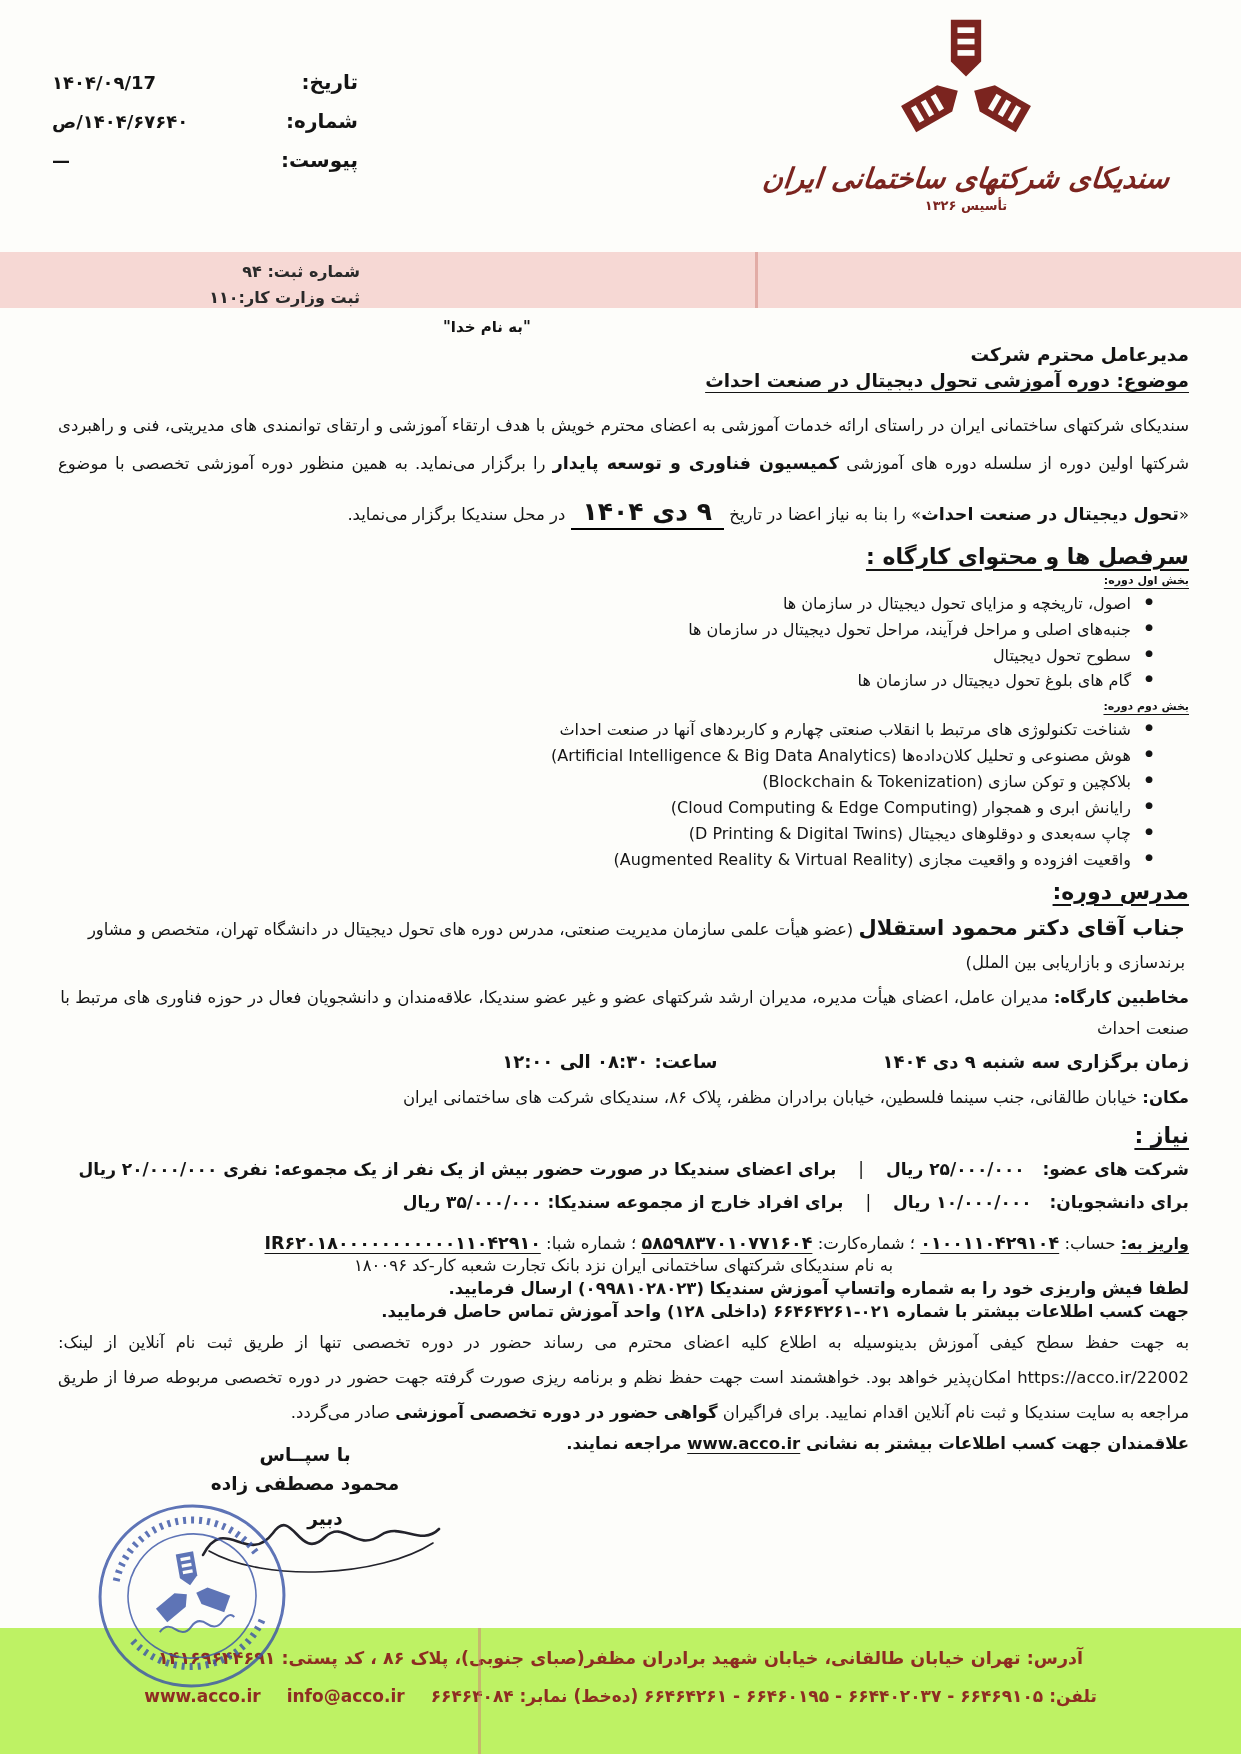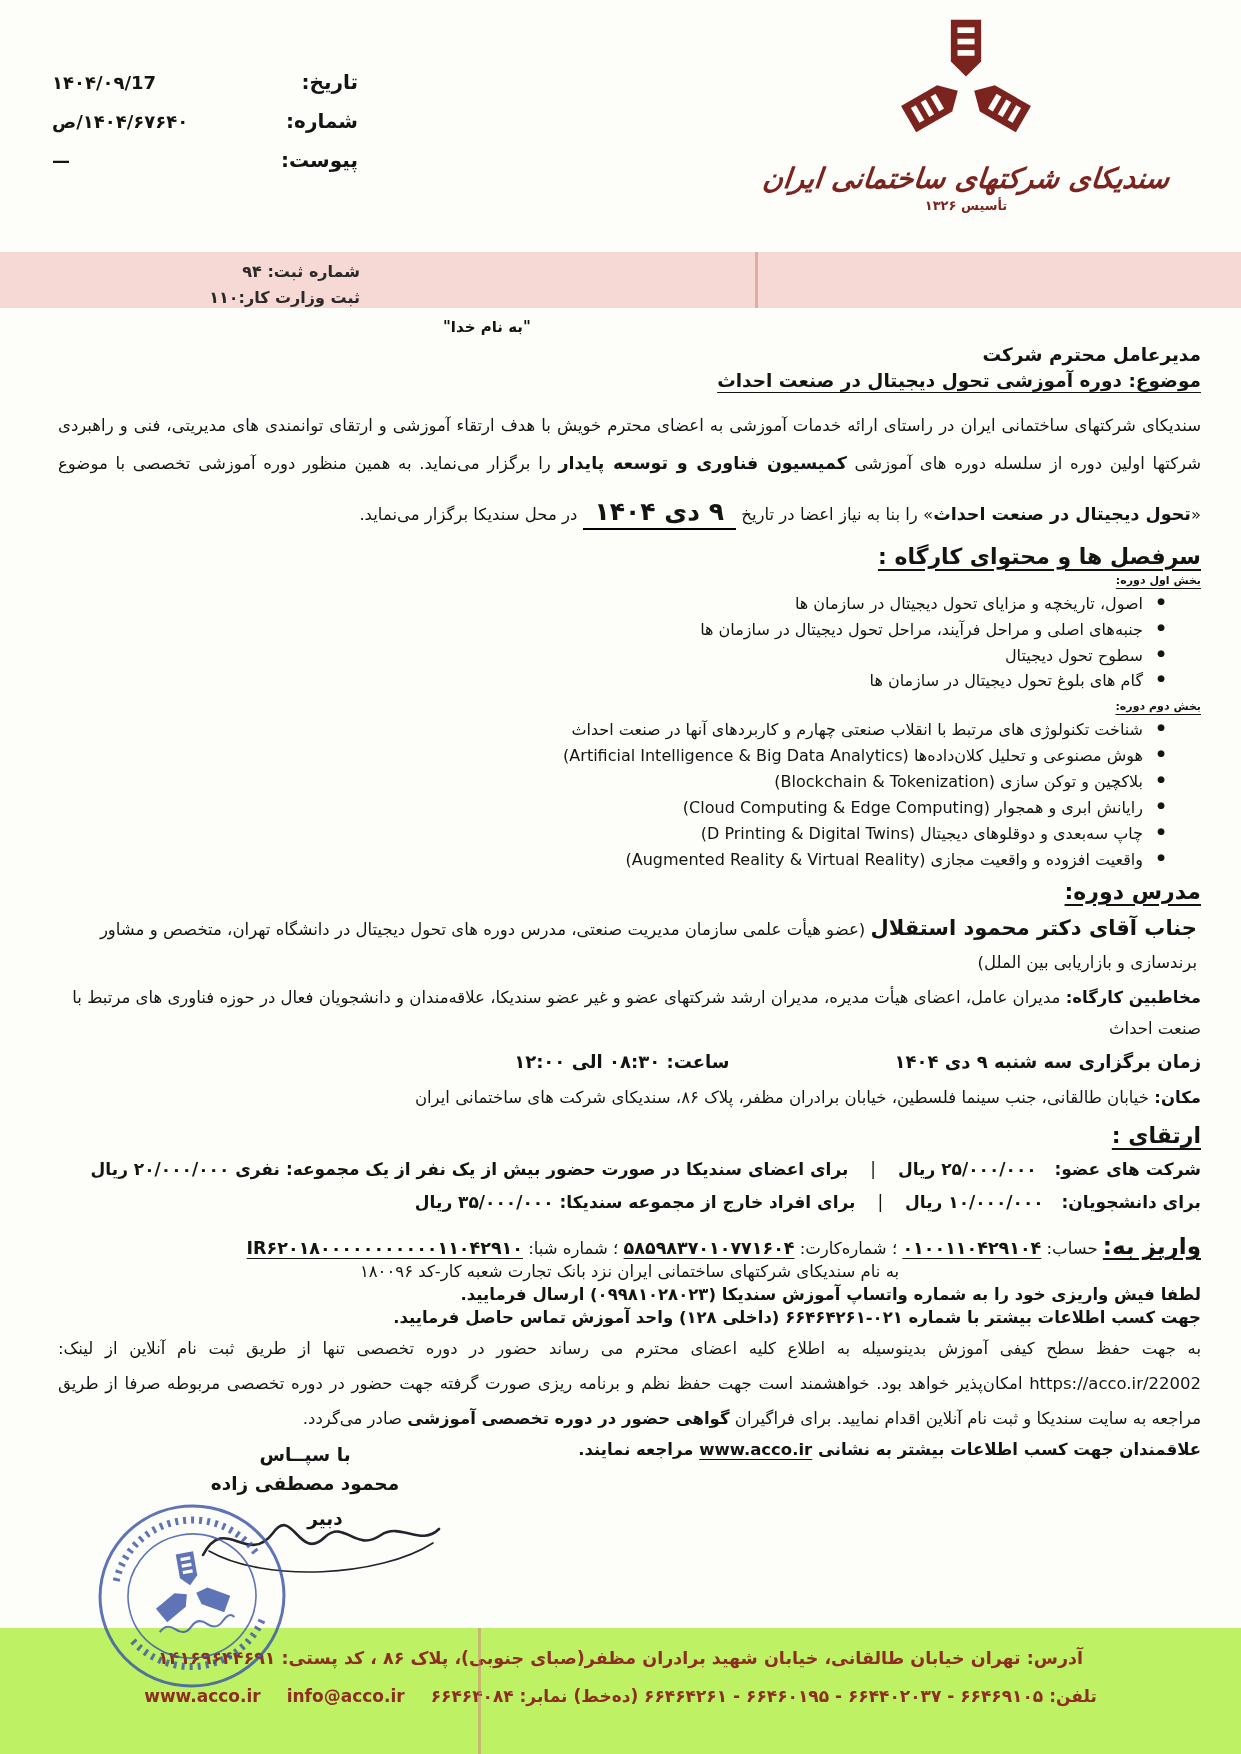--- a/index.html
+++ b/index.html
@@ -19,41 +19,41 @@
   .logo { display:block; margin:0 auto; }
   .org-name { direction:rtl; font-size:28px; font-weight:bold; font-style:italic; transform:skewX(-6deg); margin-top:4px; }
   .org-est  { font-size:13px; font-weight:bold; margin-top:3px; }
   
   .reg-band { position:absolute; top:252px; left:0; width:100%; height:56px; background:#f6d8d4; }
   .reg-text { position:absolute; left:175px; top:7px; width:185px; direction:rtl; text-align:right;
               font-weight:bold; font-size:16px; line-height:1.6; color:#2a2a2a; }
   .crease { position:absolute; top:0; width:3px; height:100%; background:rgba(205,128,120,.5); }
   .bismillah { position:absolute; top:318px; left:443px; font-size:15px; font-weight:bold; }
   
-  .body { position:absolute; top:344px; right:40px; left:58px; direction:rtl; font-size:16.5px; }
+  .body { position:absolute; top:344px; right:52px; left:58px; direction:rtl; font-size:16.5px; }
   .recipient { font-weight:bold; font-size:18.5px; }
   .subject   { font-weight:bold; font-size:18.5px; text-decoration:underline; text-underline-offset:5px; margin-top:5px; }
   .intro { text-align:justify; line-height:2.25; margin:16px 0 4px; }
   .b-inline { font-weight:bold; font-size:17.5px; }
   .date-big { font-weight:bold; font-size:25px; border-bottom:2.5px solid #000; padding:0 12px 2px; white-space:nowrap; }
   .sec-heading { font-weight:bold; font-size:22px; text-decoration:underline; text-underline-offset:5px; margin:1px 0 5px; }
   .sub-heading { font-weight:bold; font-size:11px; text-decoration:underline; text-underline-offset:4px; margin:5px 0 4px; }
   ul.topics { margin:0 34px 6px 0; padding:0; list-style:none; }
   ul.topics li { position:relative; padding-right:24px; line-height:1.62; font-size:16px; }
   ul.topics li::before { content:"●"; position:absolute; right:2px; top:3px; font-size:9px; }
   .instructor-line { line-height:1.85; margin:3px 4px; }
   .instructor-name { font-weight:bold; font-size:21px; }
   .audience-line { line-height:1.85; margin:5px 0; }
   .lbl-b { font-weight:bold; }
   .schedule-row { display:flex; gap:165px; font-weight:bold; font-size:18px; margin:7px 0 3px; white-space:nowrap; }
   .venue-line { margin:16px 0; }
   .fee-row { font-weight:bold; font-size:17px; line-height:1.95; white-space:nowrap; }
   .fee-sep { margin:0 16px; font-weight:normal; }
   .payment-line { margin:14px 0 3px; font-size:16.5px; }
-  .payment-label { font-weight:bold; text-decoration:underline; text-underline-offset:4px; font-size:23px;margin-top:16px; }
+  .payment-label { font-weight:bold; text-decoration:underline; text-underline-offset:4px; font-size:16px;margin-top:16px; }
   .num-bold { font-weight:bold; text-decoration:underline; text-underline-offset:4px; font-size:17.5px; }
   .ltr { direction:ltr; unicode-bidi:isolate; display:inline-block; }
   .beneficiary { text-align:center; margin:2px 0; }
   .bold-line { font-weight:bold; margin:4px 0; }
   .note { text-align:justify; line-height:2.1; margin:5px 0 3px; }
   .emph { font-weight:bold; }
   .web-link { font-weight:bold; text-decoration:underline; text-underline-offset:4px; }
   
   .closing { position:absolute; left:150px; top:1444px; width:310px; direction:rtl; text-align:center;
              font-weight:bold; font-size:18.5px; z-index:3; }
@@ -141,21 +141,21 @@
 
     <p class="audience-line"><span class="lbl-b">مخاطبین کارگاه:</span> <span>مدیران عامل، اعضای هیأت مدیره، مدیران ارشد شرکتهای عضو و غیر عضو سندیکا، علاقه‌مندان و دانشجویان فعال در حوزه فناوری های مرتبط با صنعت احداث</span></p>
 
     <div class="schedule-row">
       <span>زمان برگزاری سه شنبه ۹ دی ۱۴۰۴</span>
       <span>ساعت: ۰۸:۳۰ الی ۱۲:۰۰</span>
     </div>
 
     <p class="venue-line"><span class="lbl-b">مکان:</span> <span>خیابان طالقانی، جنب سینما فلسطین، خیابان برادران مظفر، پلاک ۸۶، سندیکای شرکت های ساختمانی ایران</span></p>
 
-    <div class="sec-heading">ارتقای :</div>
+    <div class="sec-heading">نیاز :</div>
     <div class="fee-row">
       <span>شرکت های عضو:</span>&nbsp;&nbsp;
       <span>۲۵/۰۰۰/۰۰۰  ریال</span>
       <span class="fee-sep">|</span>
       <span>برای اعضای سندیکا در صورت حضور بیش از یک نفر از یک مجموعه: نفری  ۲۰/۰۰۰/۰۰۰  ریال</span>
     </div>
     <div class="fee-row">
       <span>برای دانشجویان:</span>&nbsp;&nbsp;
       <span>۱۰/۰۰۰/۰۰۰ ریال</span>
       <span class="fee-sep">|</span>

